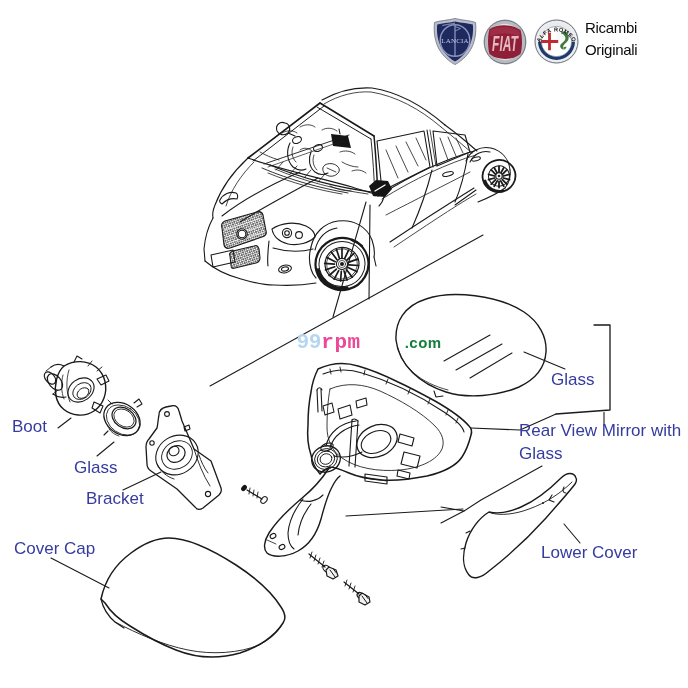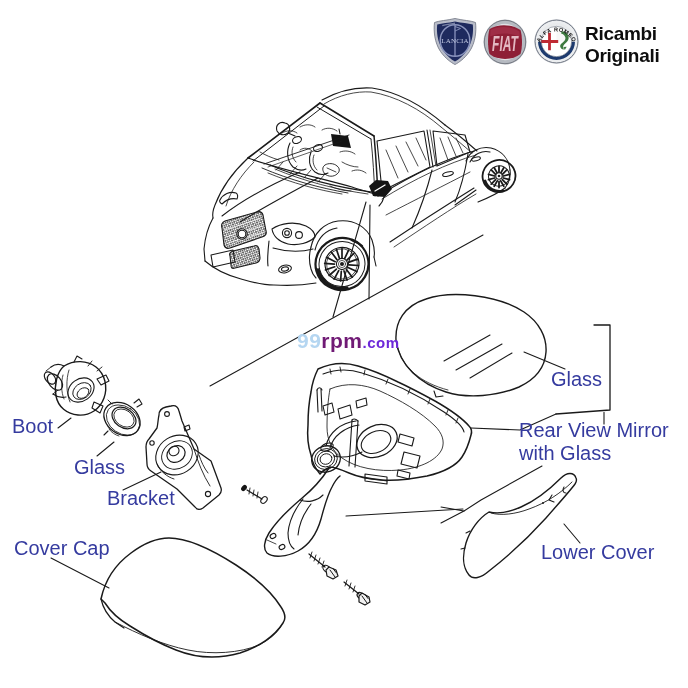--- a/index.html
+++ b/index.html
@@ -1,40 +1,40 @@
 <!DOCTYPE html>
 <html><head>
 <meta charset="utf-8">
 <style>
   html,body{margin:0;padding:0;background:#ffffff;}
   .stage{position:relative;width:688px;height:672px;background:#ffffff;overflow:hidden;
          font-family:"Liberation Sans","DejaVu Sans",sans-serif;}
   .artwork{position:absolute;left:0;top:0;}
   
-  .part-label{position:absolute;color:#353b9f;font-size:20px;line-height:23px;white-space:nowrap;}
+  .part-label{position:absolute;color:#353b9f;font-size:17px;line-height:23px;white-space:nowrap;}
   .lbl-boot{left:12px;top:415px;}
   .lbl-plug{left:74px;top:456px;}
-  .lbl-bracket{left:107px;top:487px;}
+  .lbl-bracket{left:86px;top:487px;}
   .lbl-mirror-cap{left:14px;top:537px;}
   .lbl-glass{left:551px;top:368px;}
   .lbl-rvm{left:519px;top:419px;width:182px;white-space:normal;}
   .lbl-lower-cover{left:541px;top:541px;}
   
-  .brand-title{position:absolute;left:585px;top:23px;color:#0d0d0d;font-weight:bold;
-               font-size:19px;line-height:21.5px;letter-spacing:-0.3px;}
+  .brand-title{position:absolute;left:585px;top:17px;color:#0d0d0d;font-weight:normal;
+               font-size:15px;line-height:21.5px;letter-spacing:-0.3px;}
   .logo{position:absolute;}
   .logo-lancia{left:432px;top:17px;}
   .logo-fiat{left:483px;top:19px;font-style:italic;}
   .logo-alfa{left:534px;top:19px;}
   
   .watermark{position:absolute;left:297px;top:330px;font-weight:bold;font-size:21px;
              line-height:21px;letter-spacing:0.5px;white-space:nowrap;}
   .wm-99{color:#b5d6f1;text-align:right;}
-  .wm-rpm{color:#701a75;}
-  .wm-com{color:#6d28d9;font-size:15px;}
+  .wm-rpm{color:#ec4899;font-family:Liberation Mono, monospace;}
+  .wm-com{color:#15803d;font-size:15px;padding-left:44px;}
 </style>
 </head>
 <body>
 
 <div class="stage">
 
   <svg class="artwork" width="688" height="688" viewBox="0 0 688 688" fill="none" stroke="#1a1a1a" stroke-width="1.1" stroke-linecap="round" stroke-linejoin="round">
     <defs>
       <pattern id="mesh" width="3" height="3" patternUnits="userSpaceOnUse" patternTransform="rotate(25)">
         <path d="M0,0 L3,3 M3,0 L0,3" stroke="#1a1a1a" stroke-width="0.65"></path>

